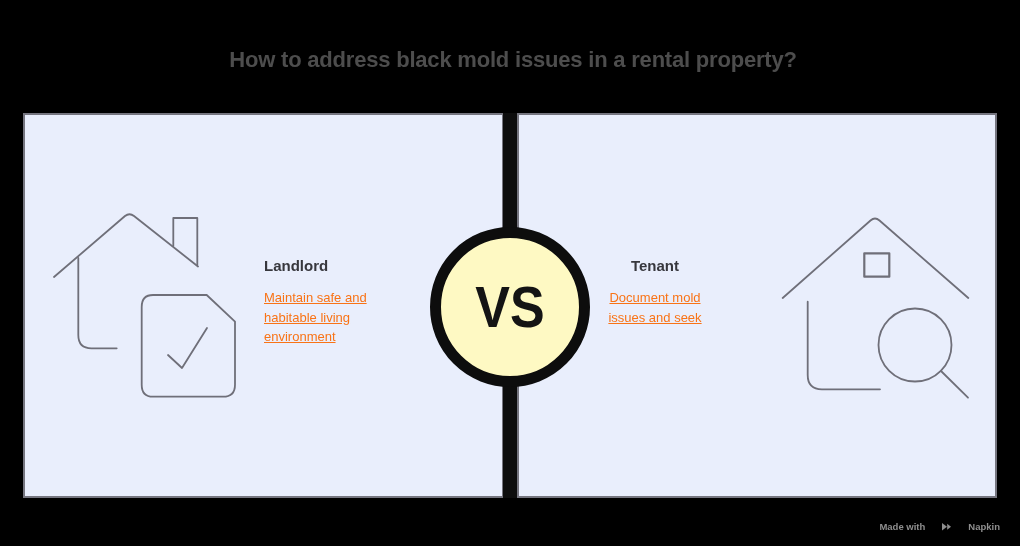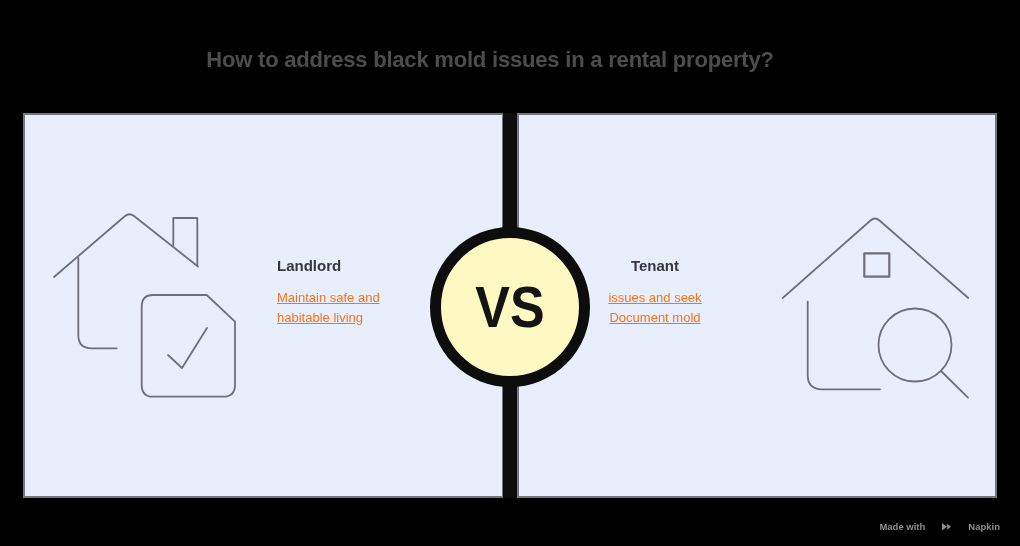--- a/index.html
+++ b/index.html
@@ -6,20 +6,21 @@
   body{
     width:1020px;height:546px;position:relative;overflow:hidden;
     background:#000;
     font-family:"Liberation Sans","DejaVu Sans",sans-serif;
   }
   .title{
     position:absolute;left:0;top:47px;width:980px;
     text-align:center;
     font-size:22px;font-weight:bold;letter-spacing:-0.2px;
     color:#4d4d4d;
+    padding-left:23px;
   }
   .panel{
     position:absolute;top:113px;height:385px;
     background:#e9eefc;border:2px solid #75757f;
     box-sizing:border-box;
   }
   .panel-left{left:23px;width:481px;}
   .panel-right{left:517px;width:480px;}
   .divider{
     position:absolute;left:503px;top:113px;width:14px;height:385px;
@@ -32,21 +33,21 @@
     display:flex;align-items:center;justify-content:center;
   }
   .vs-text{
     font-size:52px;font-weight:800;color:#141414;
     transform:scaleY(1.12);letter-spacing:0px;line-height:1;
   }
   .icon-box{position:absolute;z-index:1;}
   .icon-left{left:40px;top:195px;}
   .icon-right{left:780px;top:195px;}
   .textblock{position:absolute;z-index:1;}
-  .textblock-left{left:264px;top:257px;width:200px;text-align:left;margin-left:13px;}
+  .textblock-left{left:264px;top:257px;width:200px;text-align:left;}
   .textblock-right{right:265px;top:257px;width:200px;text-align:center;}
   .panel-heading{
     font-size:15px;font-weight:bold;color:#37373d;line-height:17px;
     margin-bottom:14px;
   }
   .panel-desc{font-size:13px;color:#f97316;line-height:19.5px;text-decoration:underline;}
   .watermark{
     position:absolute;right:20px;bottom:14px;z-index:4;
     display:flex;align-items:center;gap:16px;
     font-size:9.5px;font-weight:bold;color:#8e8e8e;
@@ -98,28 +99,29 @@
       <path d="M161,176 L188,202.7"></path>
     </g>
   </svg>
 </div>
 
 <div class="textblock textblock-left">
   <div class="panel-heading">Landlord</div>
   <div class="panel-desc">
     <div>Maintain safe and</div>
     <div>habitable living</div>
+    <div>environment</div>
   </div>
 </div>
 
 <div class="textblock textblock-right">
   <div class="panel-heading">Tenant</div>
   <div class="panel-desc">
+    <div>Document mold</div>
     <div>issues and seek</div>
-    <div>Document mold</div>
   </div>
 </div>
 
 <div class="watermark">
   <span>Made with</span>
   <span>
     <svg width="11" height="10" viewBox="0 0 11 10">
       <path d="M1,1 L6,4.8 L1,8.6 Z" fill="#8e8e8e"></path>
       <path d="M6.2,1.8 L10,4.8 L6.2,7.8 Z" fill="#8e8e8e"></path>
     </svg>

